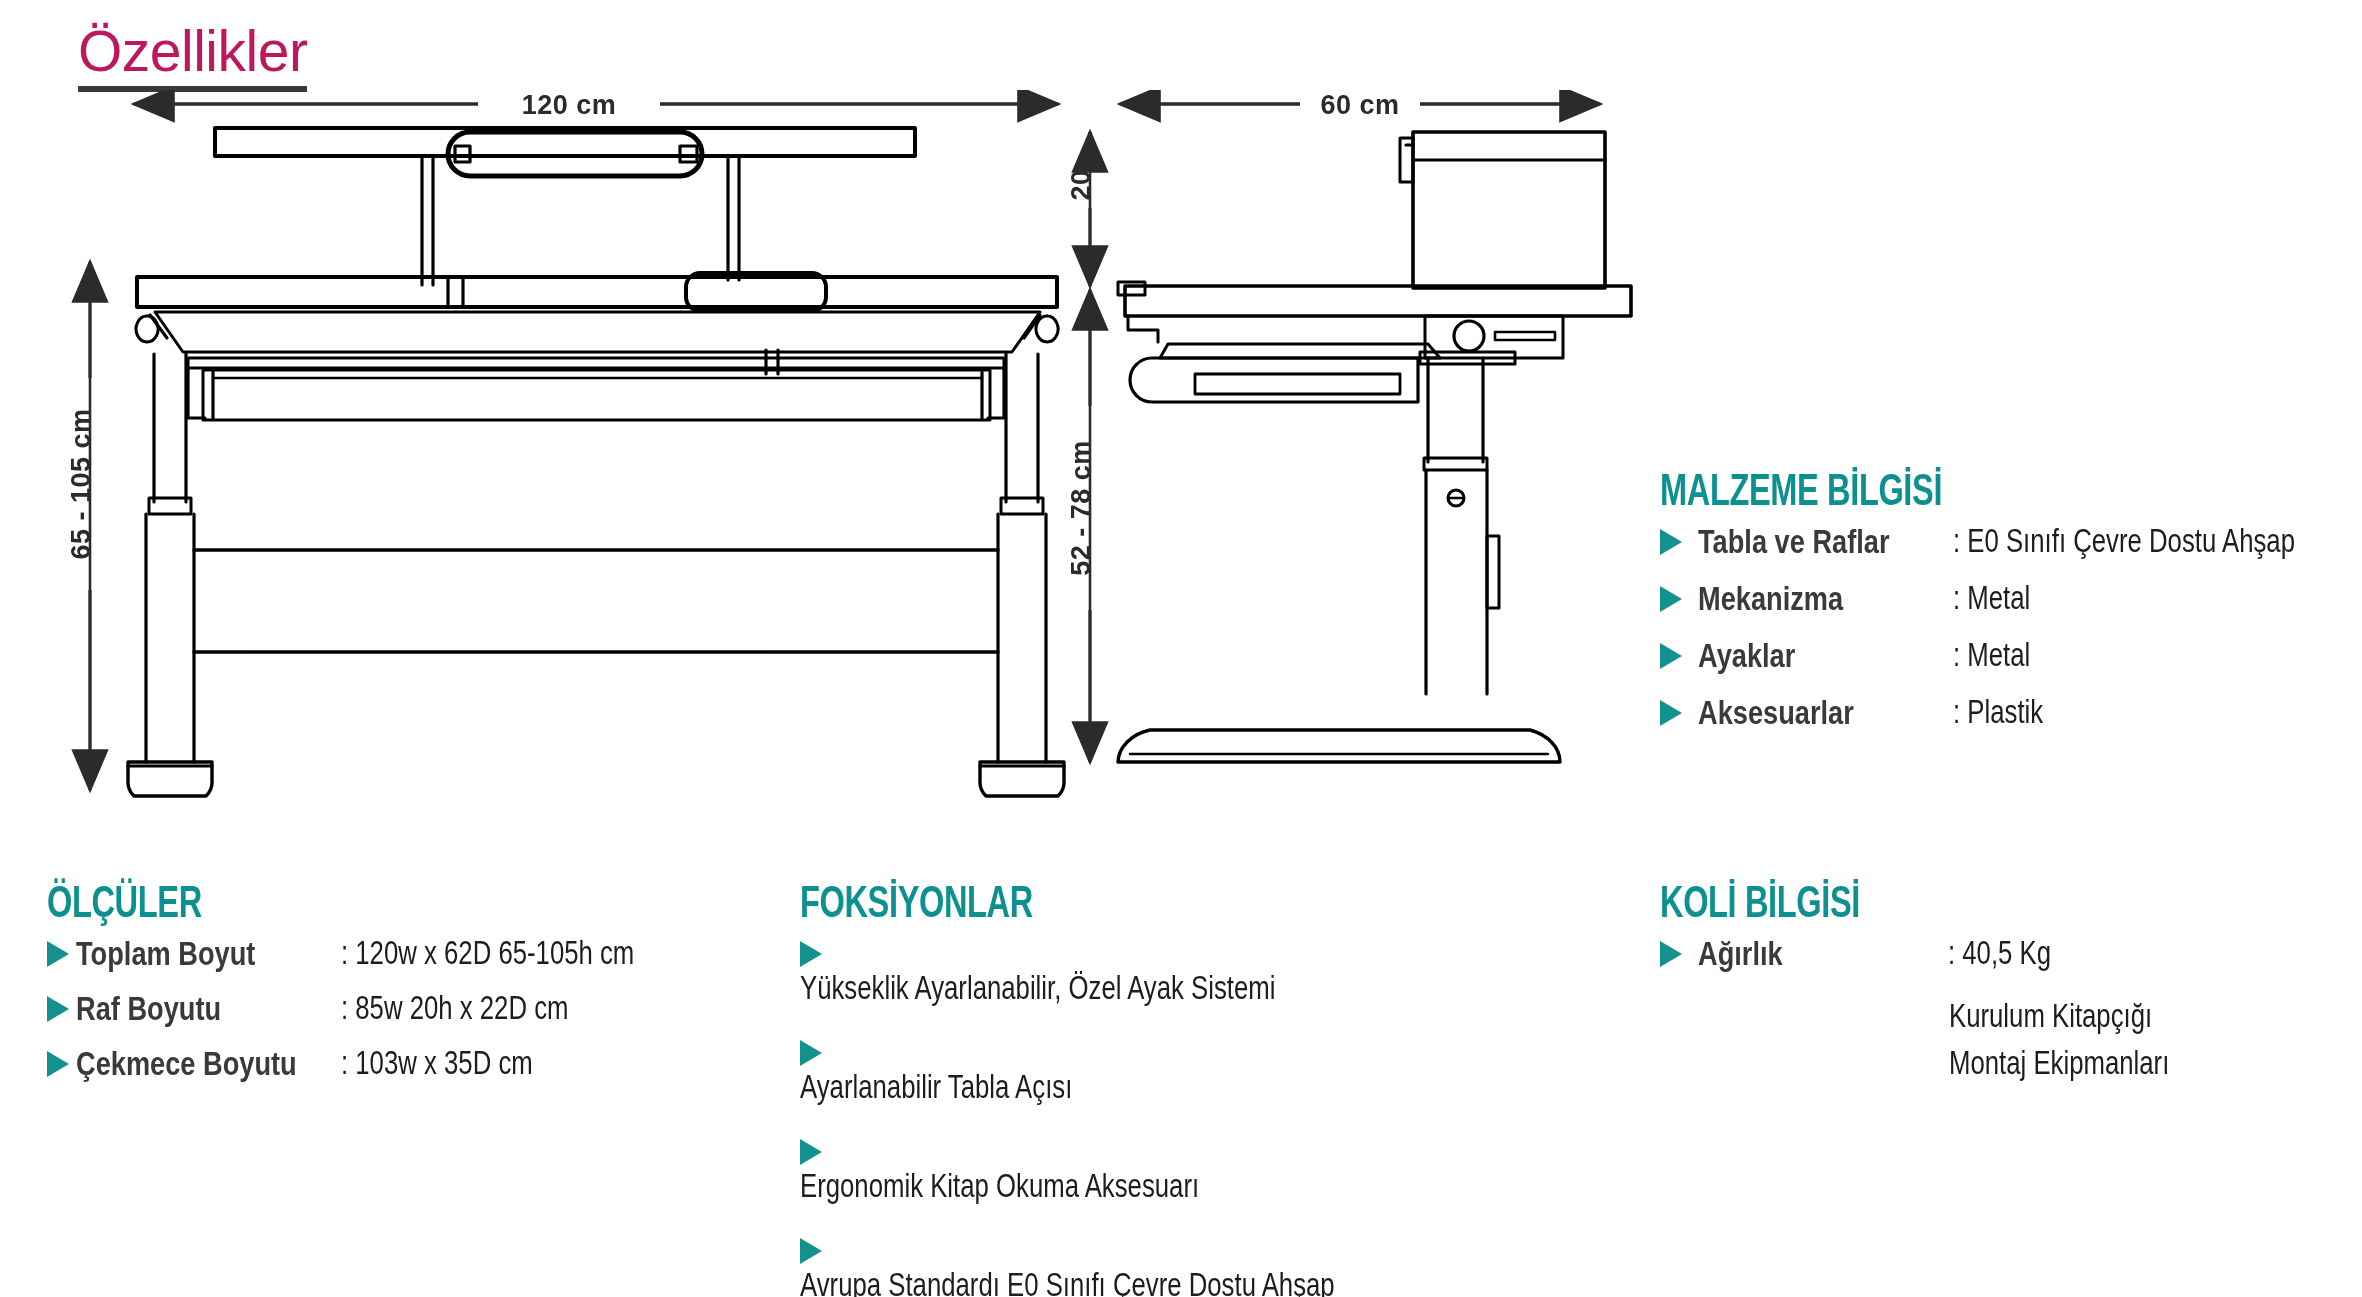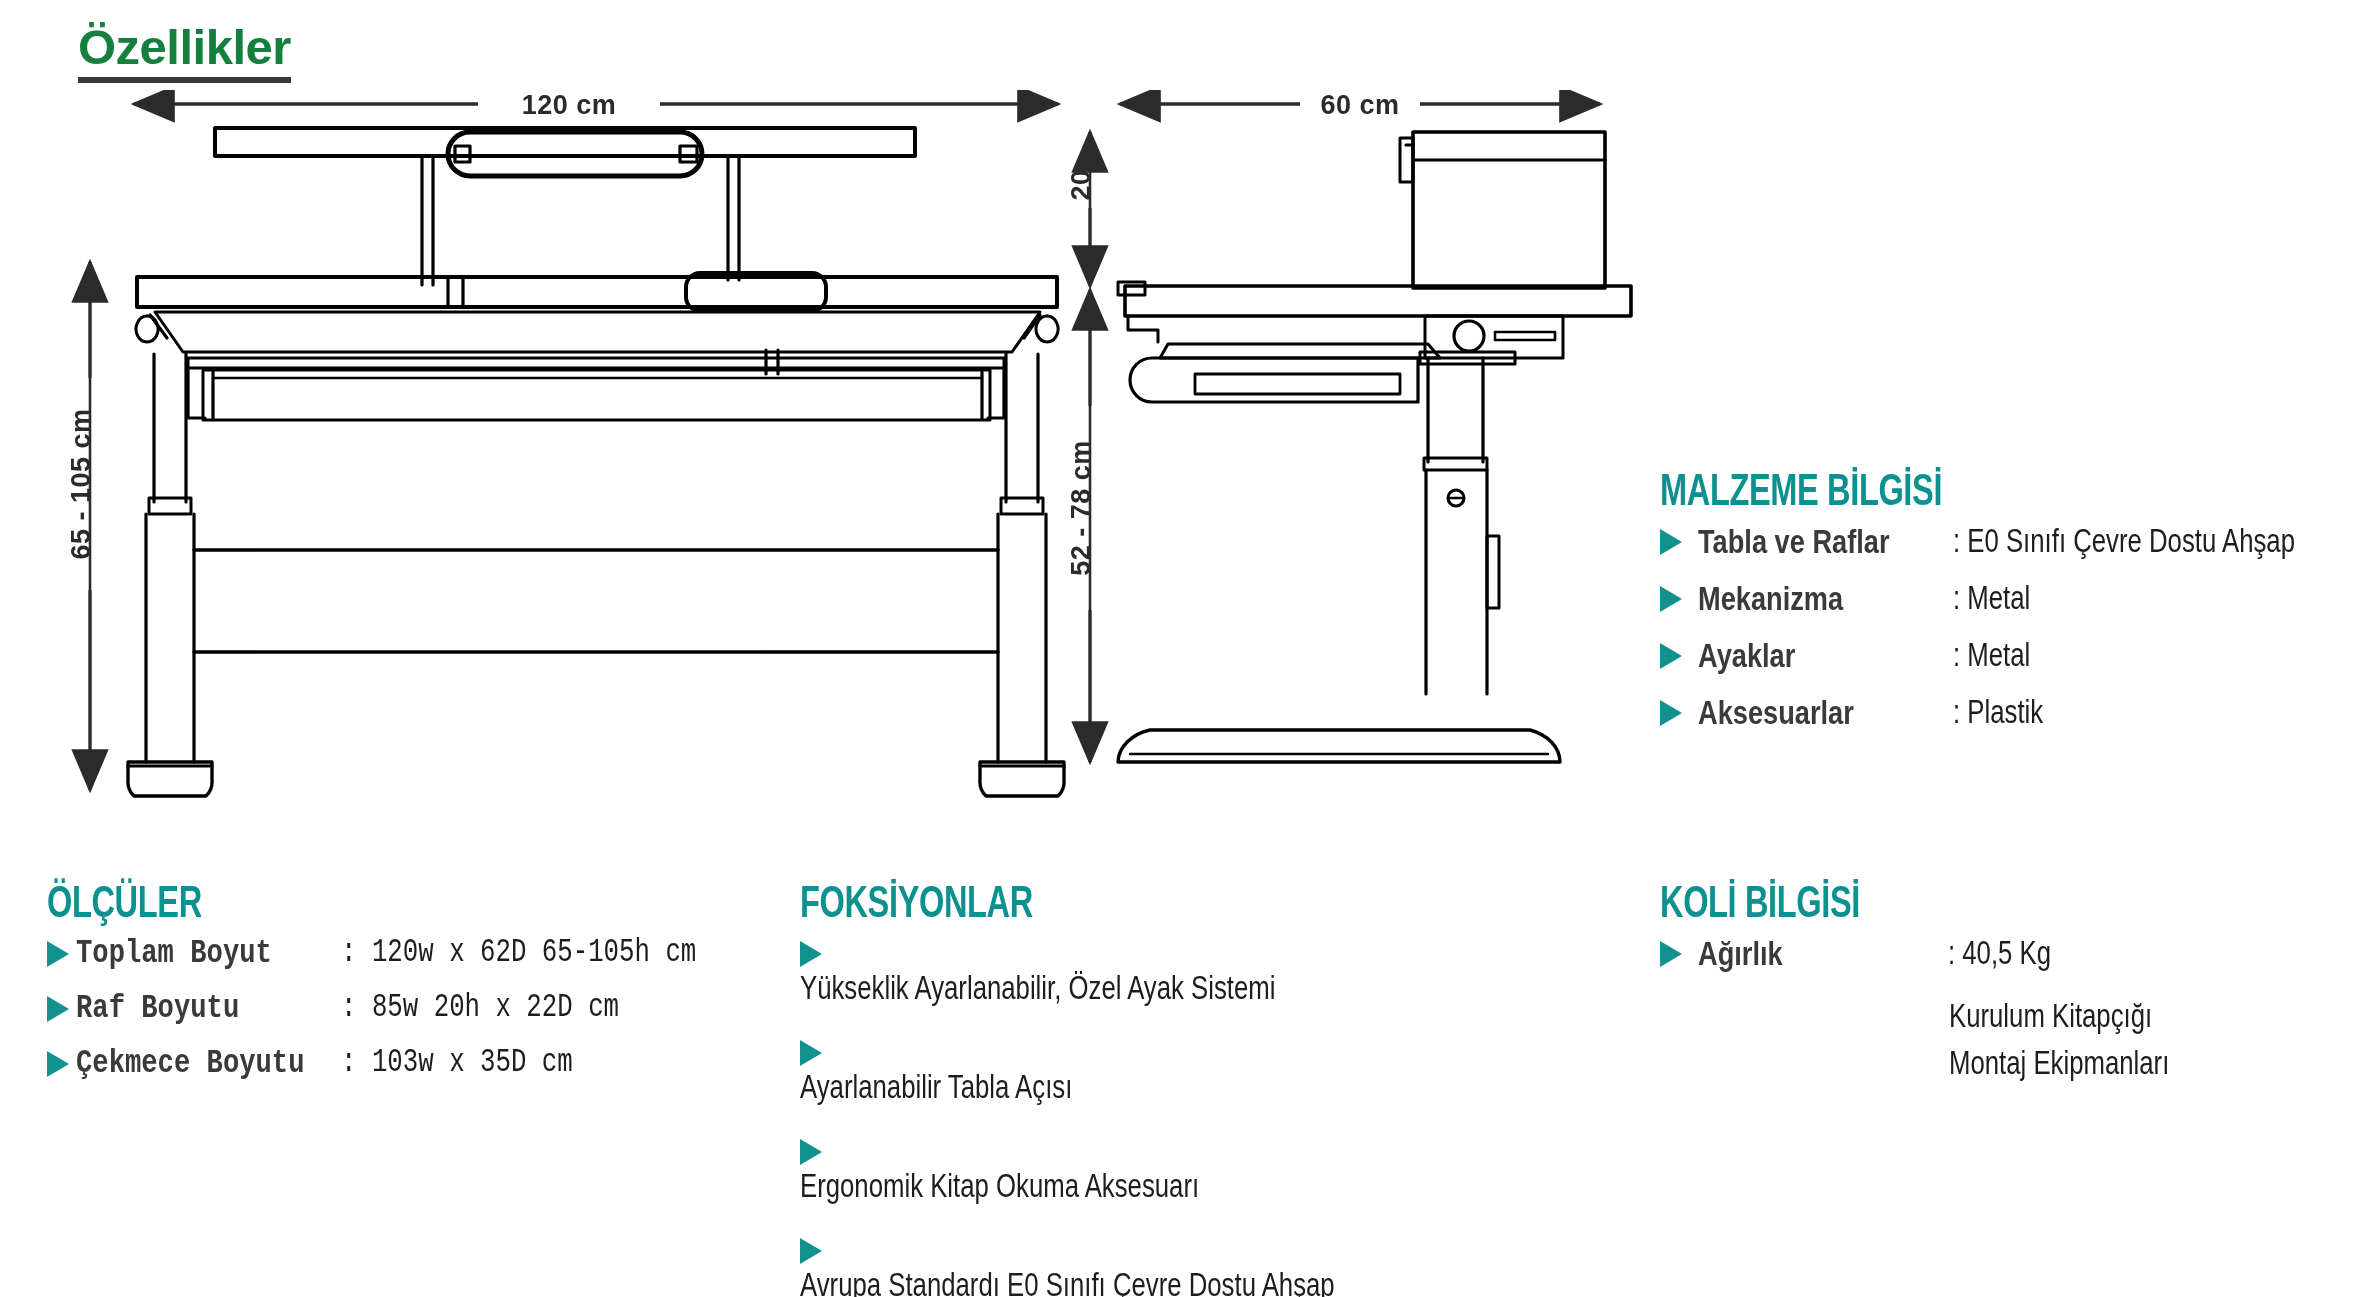--- a/index.html
+++ b/index.html
@@ -6,21 +6,21 @@
   body{
     width:2362px;height:1297px;position:relative;overflow:hidden;
     font-family:"Liberation Sans", sans-serif;
     -webkit-font-smoothing:antialiased;
   }
   .abs{position:absolute;}
 
   
   #page-title{
     left:78px;top:22px;
-    font-size:49px;font-weight:bold;color:#15803d;
+    font-size:57px;font-weight:normal;color:#be185d;
     letter-spacing:-.5px;
     border-bottom:6px solid #3a3a3a;
     padding-bottom:4px;line-height:1.05;
   }
 
   
   #drawing{left:0;top:90px;width:1680px;height:720px;}
   #drawing svg{display:block;}
 
   .dimtxt{
@@ -64,21 +64,21 @@
     margin-top:6px;
   }
 
   
   #col-olculer{left:47px;top:880px;}
   #col-foksiyonlar{left:800px;top:880px;}
   #col-malzeme{left:1660px;top:468px;}
   #col-koli{left:1660px;top:880px;}
 
   #col-olculer .lbl{width:265px;}
-  #col-olculer .row{margin-bottom:12px;font-family:Liberation Mono, monospace;}
+  #col-olculer .row{margin-bottom:12px;}
   #col-malzeme .lbl{width:255px;}
   #col-malzeme .row{margin-bottom:14px;}
   #col-koli .lbl{width:250px;}
   #col-koli .row{margin-bottom:14px;}
   #col-foksiyonlar .row{margin-bottom:21px;flex-direction:column;}
   #col-foksiyonlar .tri{margin-right:18px;}
   #col-koli .tri{margin-right:16px;}
   #col-malzeme .tri{margin-right:16px;}
   .koli-extra{margin-left:289px;}
 </style>

